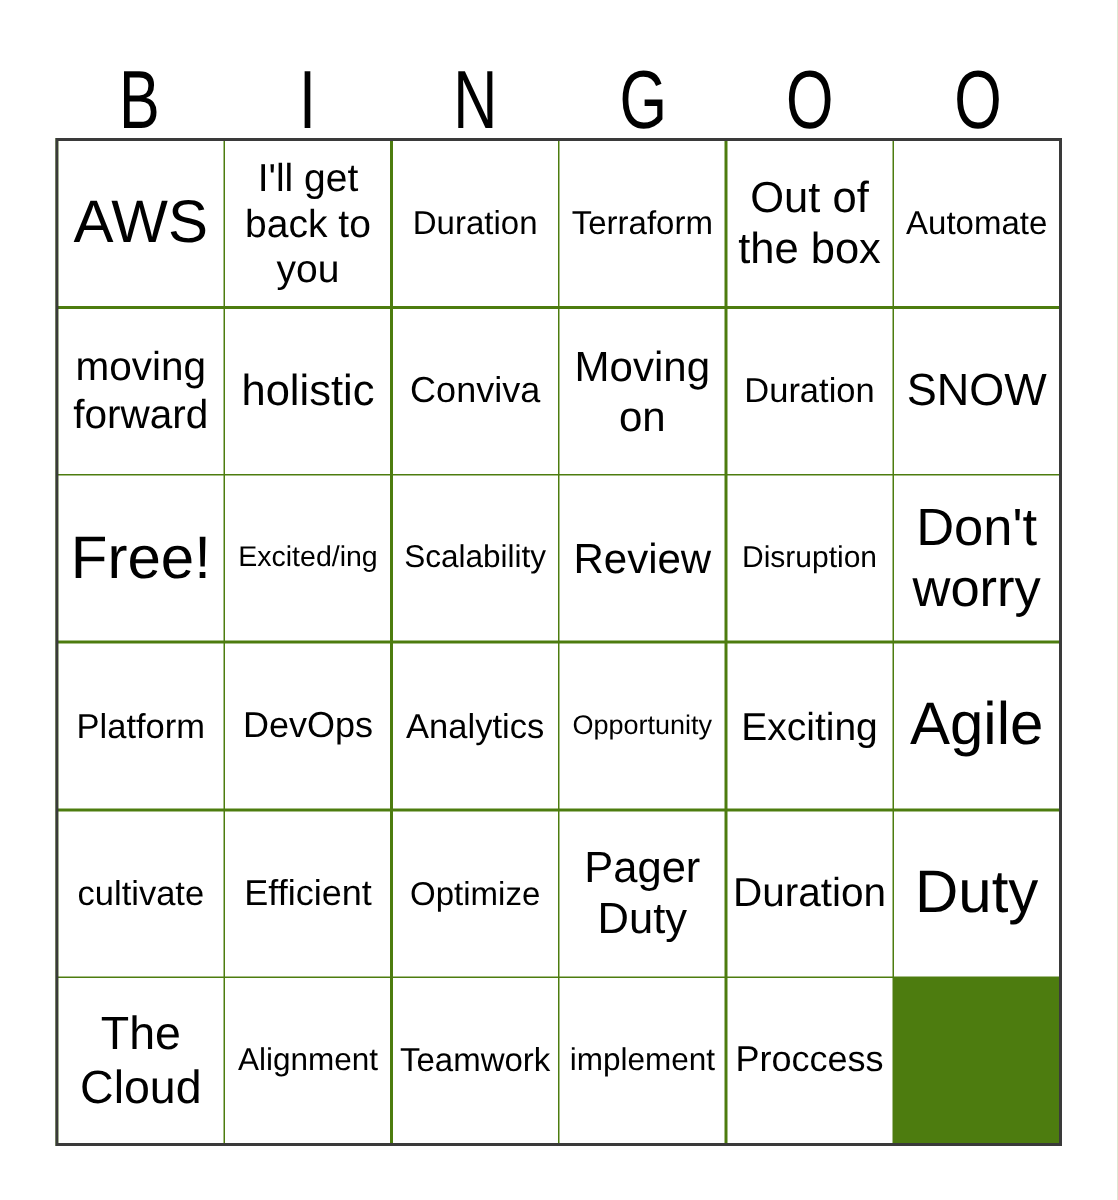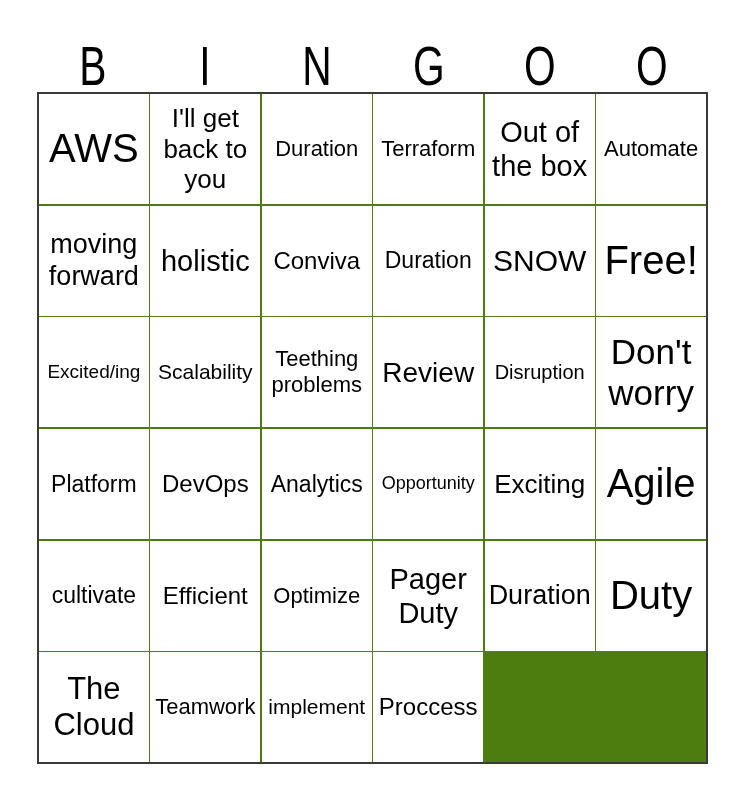--- a/index.html
+++ b/index.html
@@ -103,37 +103,37 @@
       <div class="cell">
           <span class="cell-text" style="--fs:27px">moving forward</span>
         </div>
       <div class="cell">
           <span class="cell-text" style="--fs:29px">holistic</span>
         </div>
       <div class="cell">
           <span class="cell-text" style="--fs:24px">Conviva</span>
         </div>
       <div class="cell">
+          <span class="cell-text" style="--fs:28px">Moving on</span>
+        </div>
+      <div class="cell">
           <span class="cell-text" style="--fs:23px">Duration</span>
         </div>
       <div class="cell">
           <span class="cell-text" style="--fs:30px">SNOW</span>
         </div>
 
       <div class="cell">
           <span class="cell-text" style="--fs:40px">Free!</span>
         </div>
       <div class="cell">
           <span class="cell-text" style="--fs:19px">Excited/ing</span>
         </div>
       <div class="cell">
           <span class="cell-text" style="--fs:21px">Scalability</span>
-        </div>
-      <div class="cell">
-          <span class="cell-text" style="--fs:22px">Teething problems</span>
         </div>
       <div class="cell">
           <span class="cell-text" style="--fs:28px">Review</span>
         </div>
       <div class="cell">
           <span class="cell-text" style="--fs:20px">Disruption</span>
         </div>
 
       <div class="cell">
           <span class="cell-text" style="--fs:35px">Don't worry</span>
@@ -173,20 +173,23 @@
           <span class="cell-text" style="--fs:27px">Duration</span>
         </div>
 
       <div class="cell">
           <span class="cell-text" style="--fs:40px">Duty</span>
         </div>
       <div class="cell">
           <span class="cell-text" style="--fs:31px">The Cloud</span>
         </div>
       <div class="cell">
+          <span class="cell-text" style="--fs:21px">Alignment</span>
+        </div>
+      <div class="cell">
           <span class="cell-text" style="--fs:22px">Teamwork</span>
         </div>
       <div class="cell">
           <span class="cell-text" style="--fs:21px">implement</span>
         </div>
       <div class="cell">
           <span class="cell-text" style="--fs:24px">Proccess</span>
         </div>
 
     </div>

